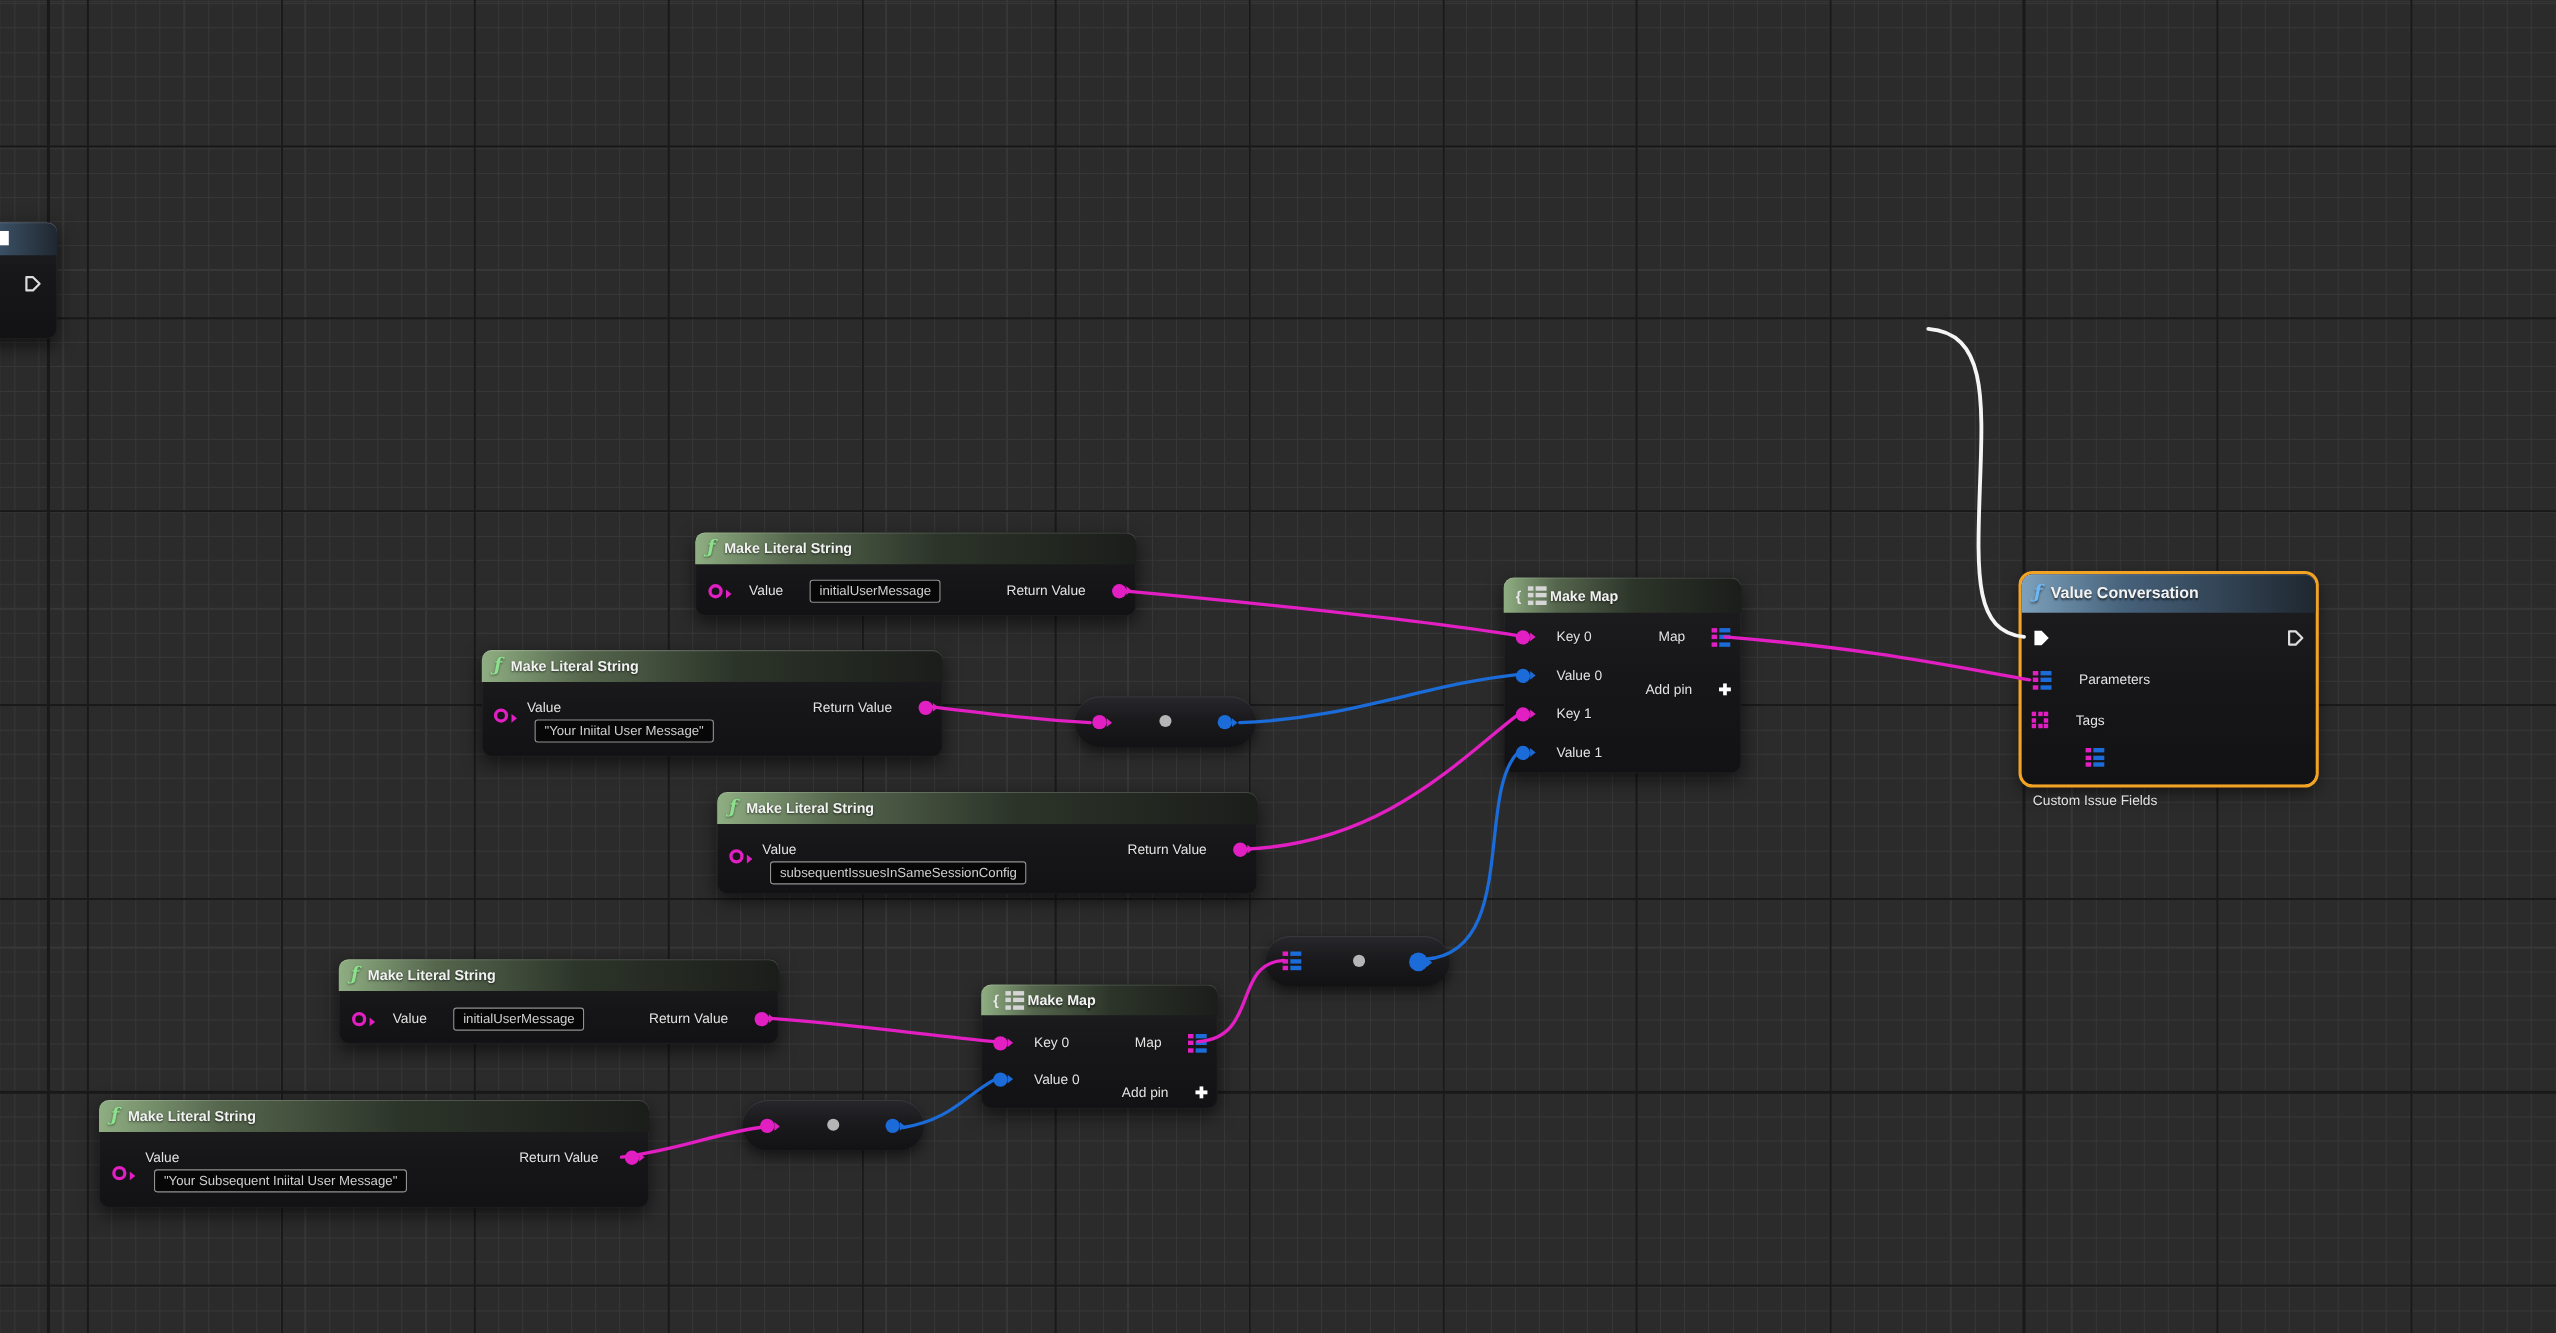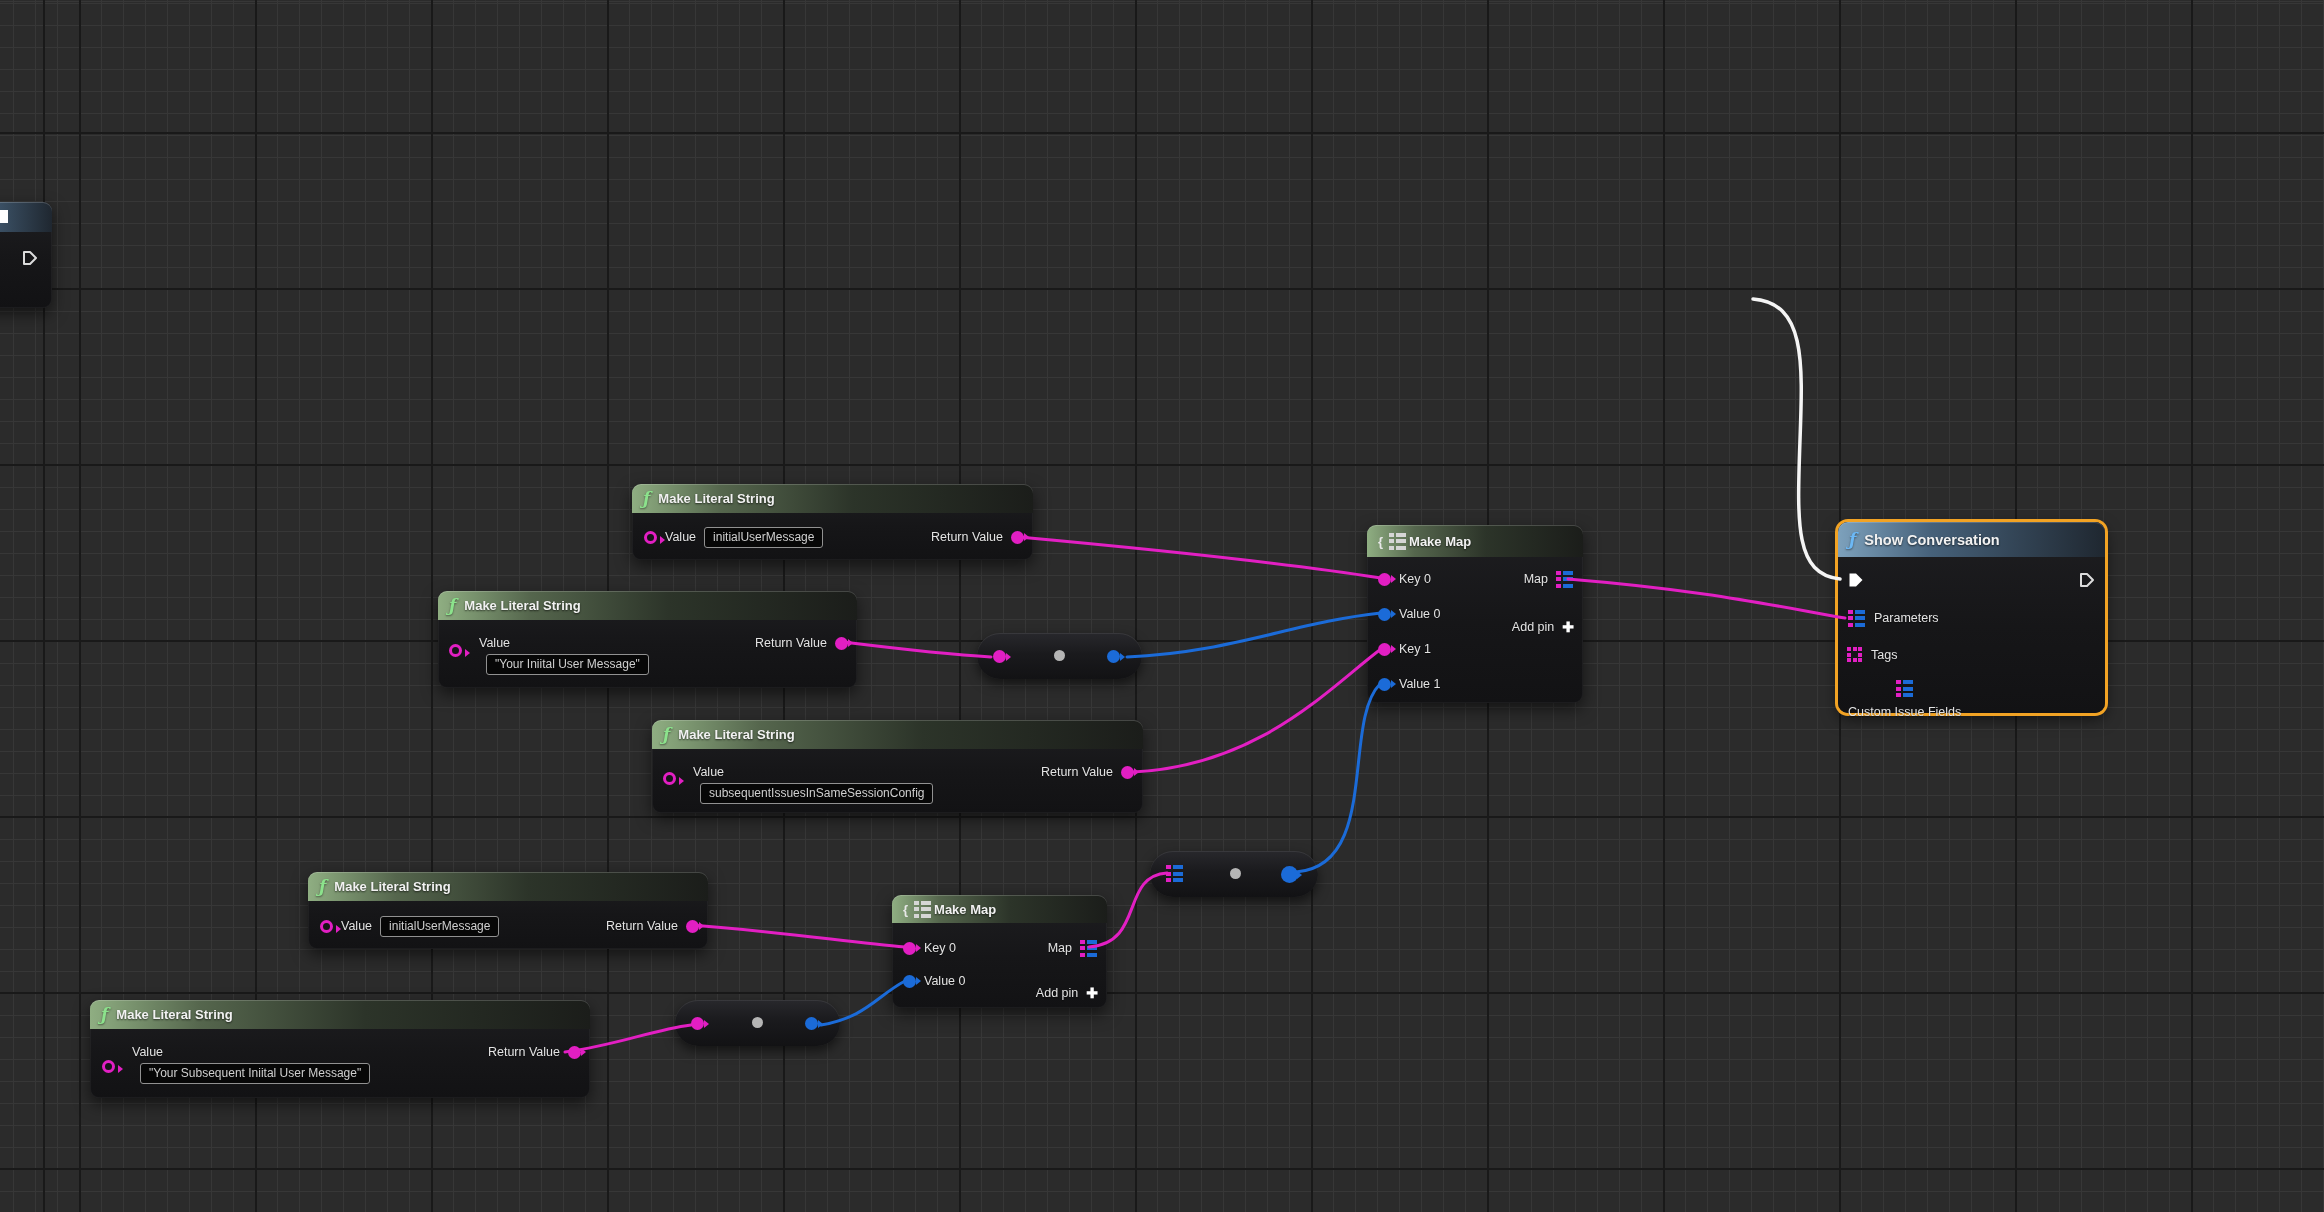--- a/index.html
+++ b/index.html
@@ -27,21 +27,21 @@
   }
   .hdr-green{background:linear-gradient(90deg,#8fae82 0%,#55664d 22%,#2c3429 55%,#1b1d1a 100%);}
   .hdr-red{background:linear-gradient(90deg,#a33028 0%,#71211c 35%,#2a1515 100%);}
   .hdr-blue{background:linear-gradient(90deg,#7da1bc 0%,#46617a 35%,#1f2730 100%);}
   .node-title{font-weight:bold;font-size:13px;color:#f2f2f2;text-shadow:0 1px 2px rgba(0,0,0,.65);white-space:nowrap;}
   .title-lg{font-size:14.5px;}
   .ficon{font-family:"DejaVu Serif",serif;font-style:italic;font-weight:bold;font-size:17px;line-height:1;text-shadow:0 1px 2px rgba(0,0,0,.5);}
   .fgreen{color:#8ce28c}.fblue{color:#6cb8f5}
   .diamond{width:9px;height:9px;border:2.5px solid #f0f0f0;transform:rotate(45deg);border-radius:2px;flex:0 0 auto;}
   .delegate{position:absolute;right:9px;top:8px;width:9px;height:9px;border:3px solid #ff1e1e;border-radius:2px;background:#200c0c;}
-  .pin-row{position:absolute;display:flex;align-items:center;gap:8px;height:20px;}
+  .pin-row{position:absolute;display:flex;align-items:center;gap:24px;height:20px;}
   .pin-label{font-size:12.5px;color:#e3e3e3;white-space:nowrap;text-shadow:0 1px 1px rgba(0,0,0,.5);}
   .pin-circle{width:13px;height:13px;border-radius:50%;position:relative;flex:0 0 auto;box-sizing:border-box;}
   .pin-circle::after{content:"";position:absolute;left:13px;top:2.5px;border-top:4px solid transparent;border-bottom:4px solid transparent;border-left:5px solid #e21fc3;}
   .pc-pink-f{background:#e21fc3}
   .pc-pink-h{border:3.5px solid #e21fc3;background:transparent}
   .pc-blue-f{background:#1b6bd8}
   .pc-blue-f::after{border-left-color:#1b6bd8}
   .pc-big{width:17px;height:17px}
   .pc-big::after{left:16px;top:4.5px}
   .mapicon{width:18px;height:17px;display:grid;grid-template-columns:5px 10px;grid-auto-rows:4px;gap:2.5px 2px;flex:0 0 auto;}
@@ -249,21 +249,21 @@
     </div>
     <div class="pin-row" style="right:9px;top:88px;">
       <span class="pin-label">Add pin</span>
       <span class="addplus">✚</span>
     </div>
   </div>
 
   <div class="node selected" style="left:1838px;top:522px;width:267px;height:191px;border-radius:10px;">
     <div class="node-header hdr-blue" style="height:35px;border-radius:10px 10px 0 0;">
       <span class="ficon fblue">ƒ</span>
-      <span class="node-title title-lg">Show Conversation</span>
+      <span class="node-title title-lg">Value Conversation</span>
     </div>
     <div class="pin-row" style="left:10px;top:48px;">
       <svg class="execpin" viewBox="0 0 16 16">
           <path d="M1.5 1.5 H8 L14.5 8 L8 14.5 H1.5 Z" fill="#ffffff"></path>
         </svg>
     </div>
     <div class="pin-row" style="right:10px;top:48px;">
       <svg class="execpin" viewBox="0 0 16 16">
           <path d="M2 2 H8 L14 8 L8 14 H2 Z" fill="none" stroke="#dcdcdc" stroke-width="2" stroke-linejoin="round"></path>
         </svg>

